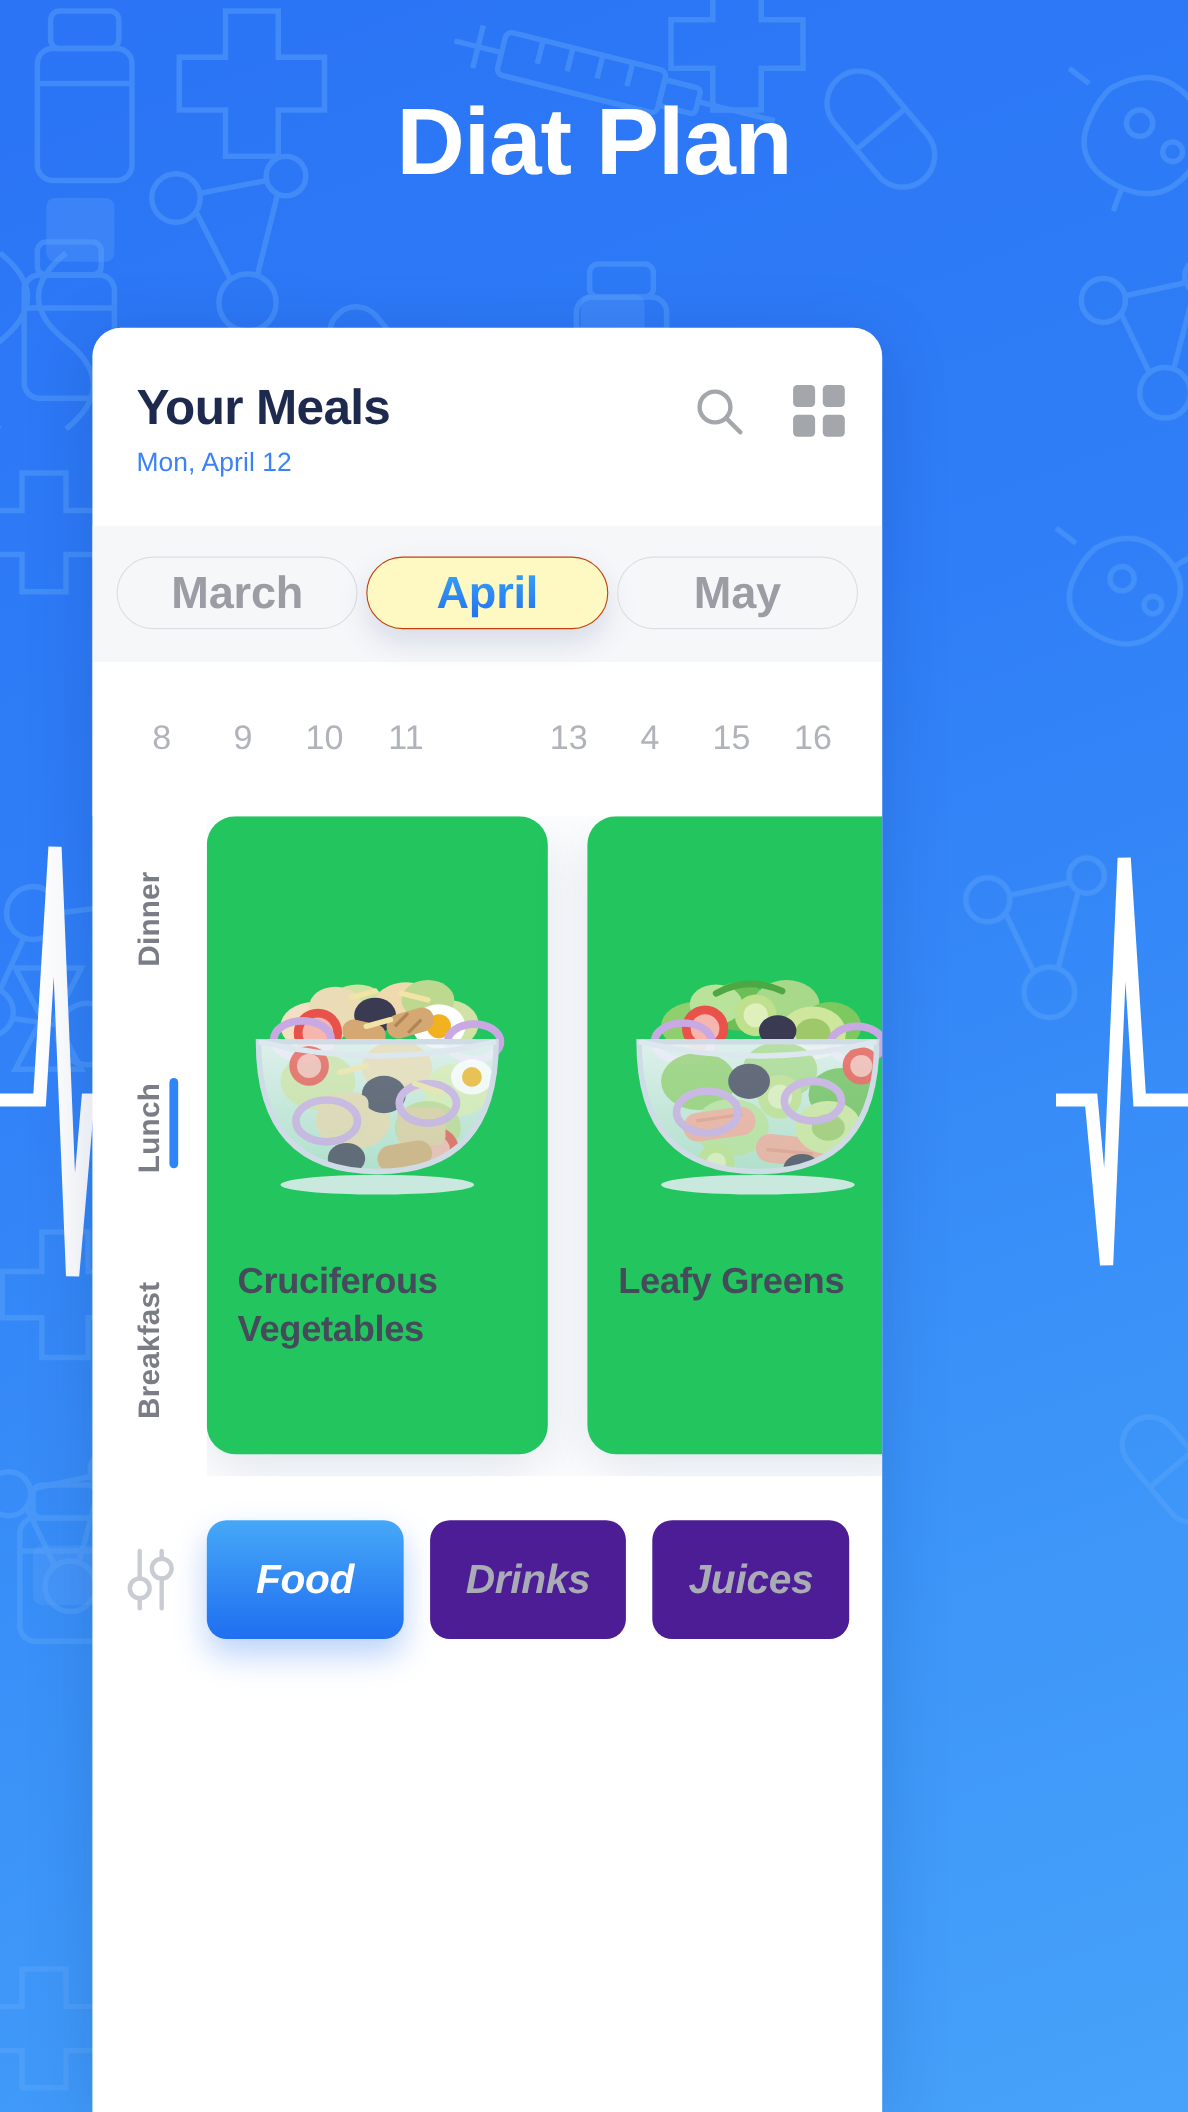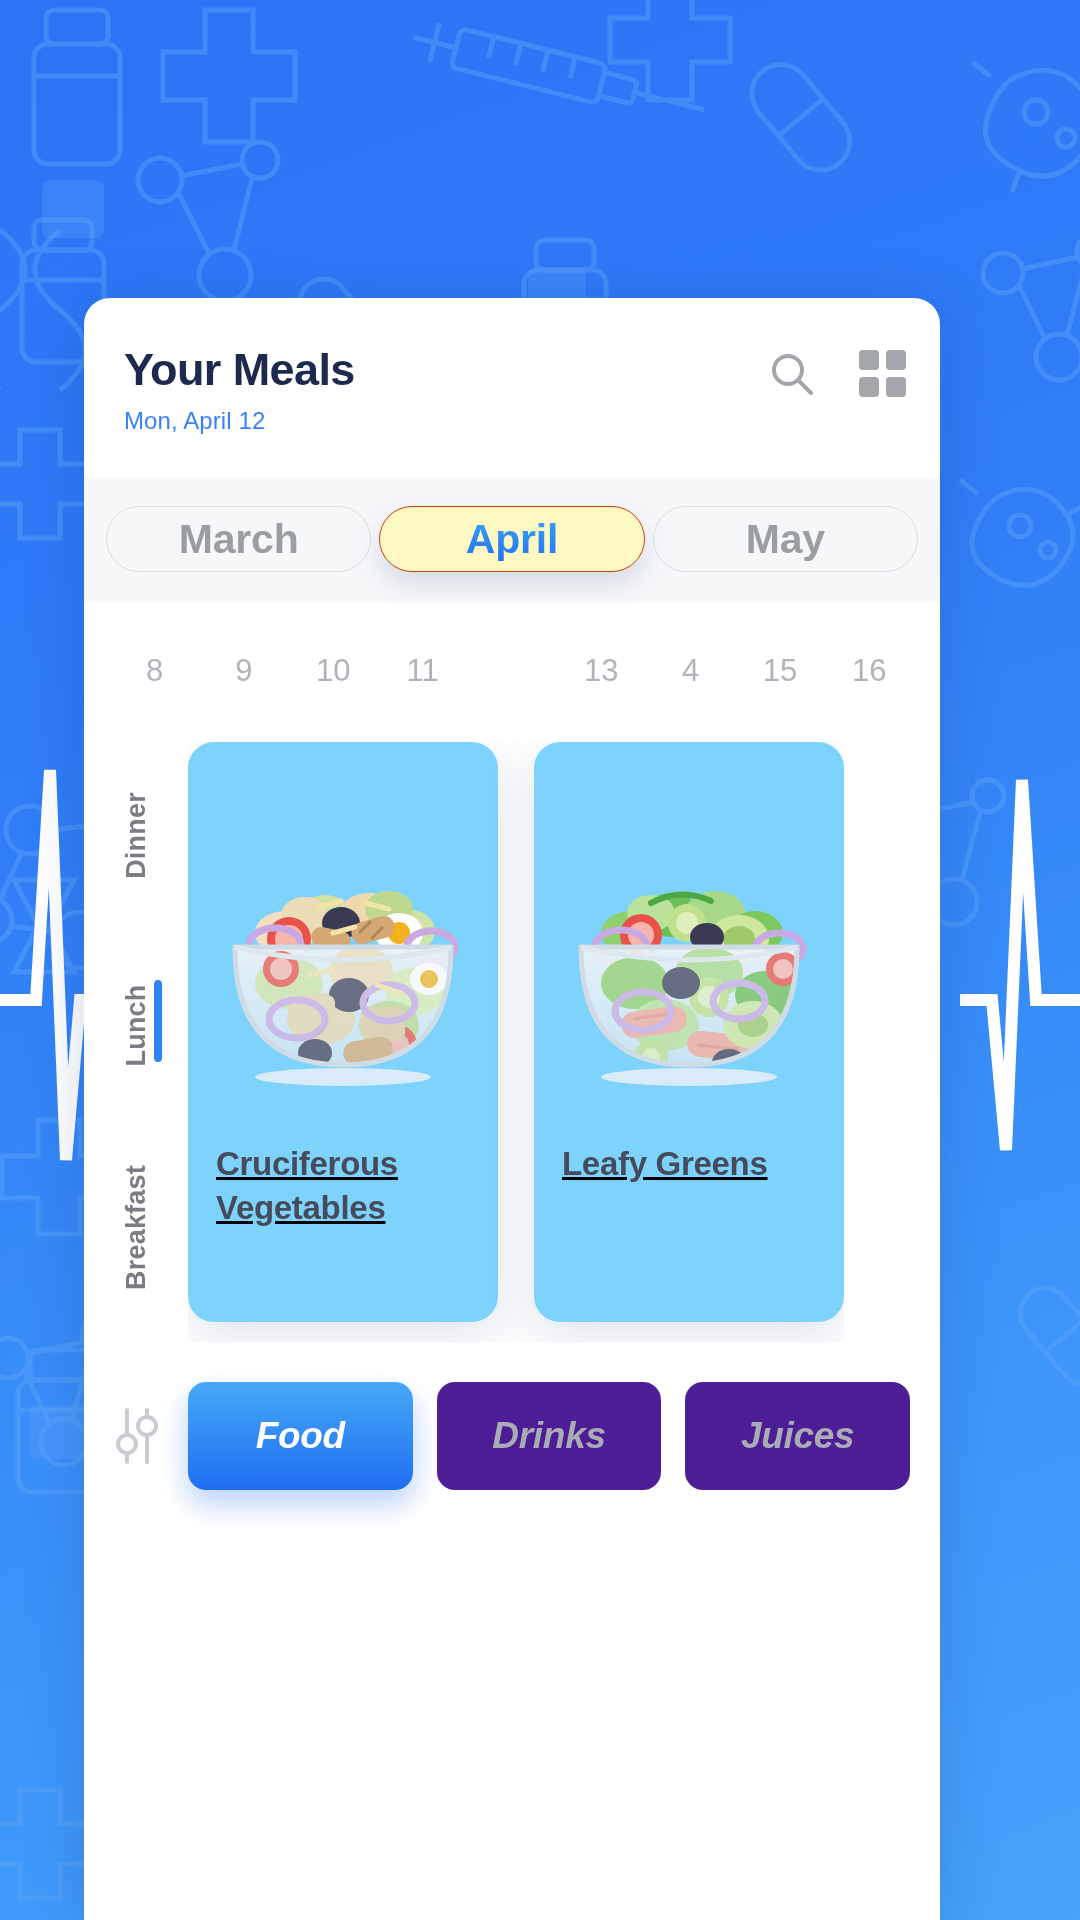--- a/index.html
+++ b/index.html
@@ -44,21 +44,21 @@
     letter-spacing: -1px;
     line-height: 1;
     z-index: 5;
   }
 
   
   .sheet {
     position: absolute;
     left: 84px;
     top: 298px;
-    width: 856px;
+    width: 718px;
     height: 1622px;
     background: #ffffff;
     border-radius: 26px 26px 0 0;
     box-shadow: 0 10px 60px rgba(10, 40, 110, 0.18);
     z-index: 4;
     overflow: hidden;
   }
 
   
   .sheet-header {
@@ -216,30 +216,29 @@
 
   .cards-scroll {
     display: flex;
     gap: 36px;
     padding-left: 0;
     overflow: hidden;
   }
   .meal-card {
     width: 310px;
     flex: 0 0 310px;
-    background: #7dd3fc;
+    background: #22c55e;
     border-radius: 26px;
     box-shadow: 0 16px 48px rgba(70, 100, 150, 0.17);
     padding: 0 0 32px 0;
     display: flex;
     flex-direction: column;
     cursor: pointer;
     overflow: hidden;
     height: 580px;
-    text-decoration: underline;
   }
   .meal-img {
     height: 400px;
     display: flex;
     align-items: center;
     justify-content: center;
     padding-top: 10px;
   }
   .meal-title {
     font-size: 33px;
@@ -412,20 +411,21 @@
       <rect x="30" y="1405" width="58" height="54" rx="8"></rect>
       <rect x="528" y="268" width="58" height="54" rx="8"></rect>
     </g>
   </svg>
 
   <svg class="bg-ekg" width="1080" height="1920" viewBox="0 0 1080 1920" aria-hidden="true">
     <path d="M -10 1000 L 22 1000 L 36 1000 L 50 770 L 66 1160 L 80 1000 L 110 1000" fill="none" stroke="#ffffff" stroke-width="12" stroke-linejoin="miter" stroke-linecap="butt"></path>
     <path d="M 1090 1000 L 1050 1000 L 1036 1000 L 1022 780 L 1006 1150 L 992 1000 L 960 1000" fill="none" stroke="#ffffff" stroke-width="12" stroke-linejoin="miter" stroke-linecap="butt"></path>
   </svg>
 
+  <div class="page-title">Diat Plan</div>
 
   <div class="sheet">
 
     <div class="sheet-header">
       <div class="header-title">Your Meals</div>
       <div class="header-sub">Mon, April 12</div>
 
       <div class="header-icons">
         <div class="icon-btn">
           <svg width="46" height="46" viewBox="0 0 46 46" aria-hidden="true">

